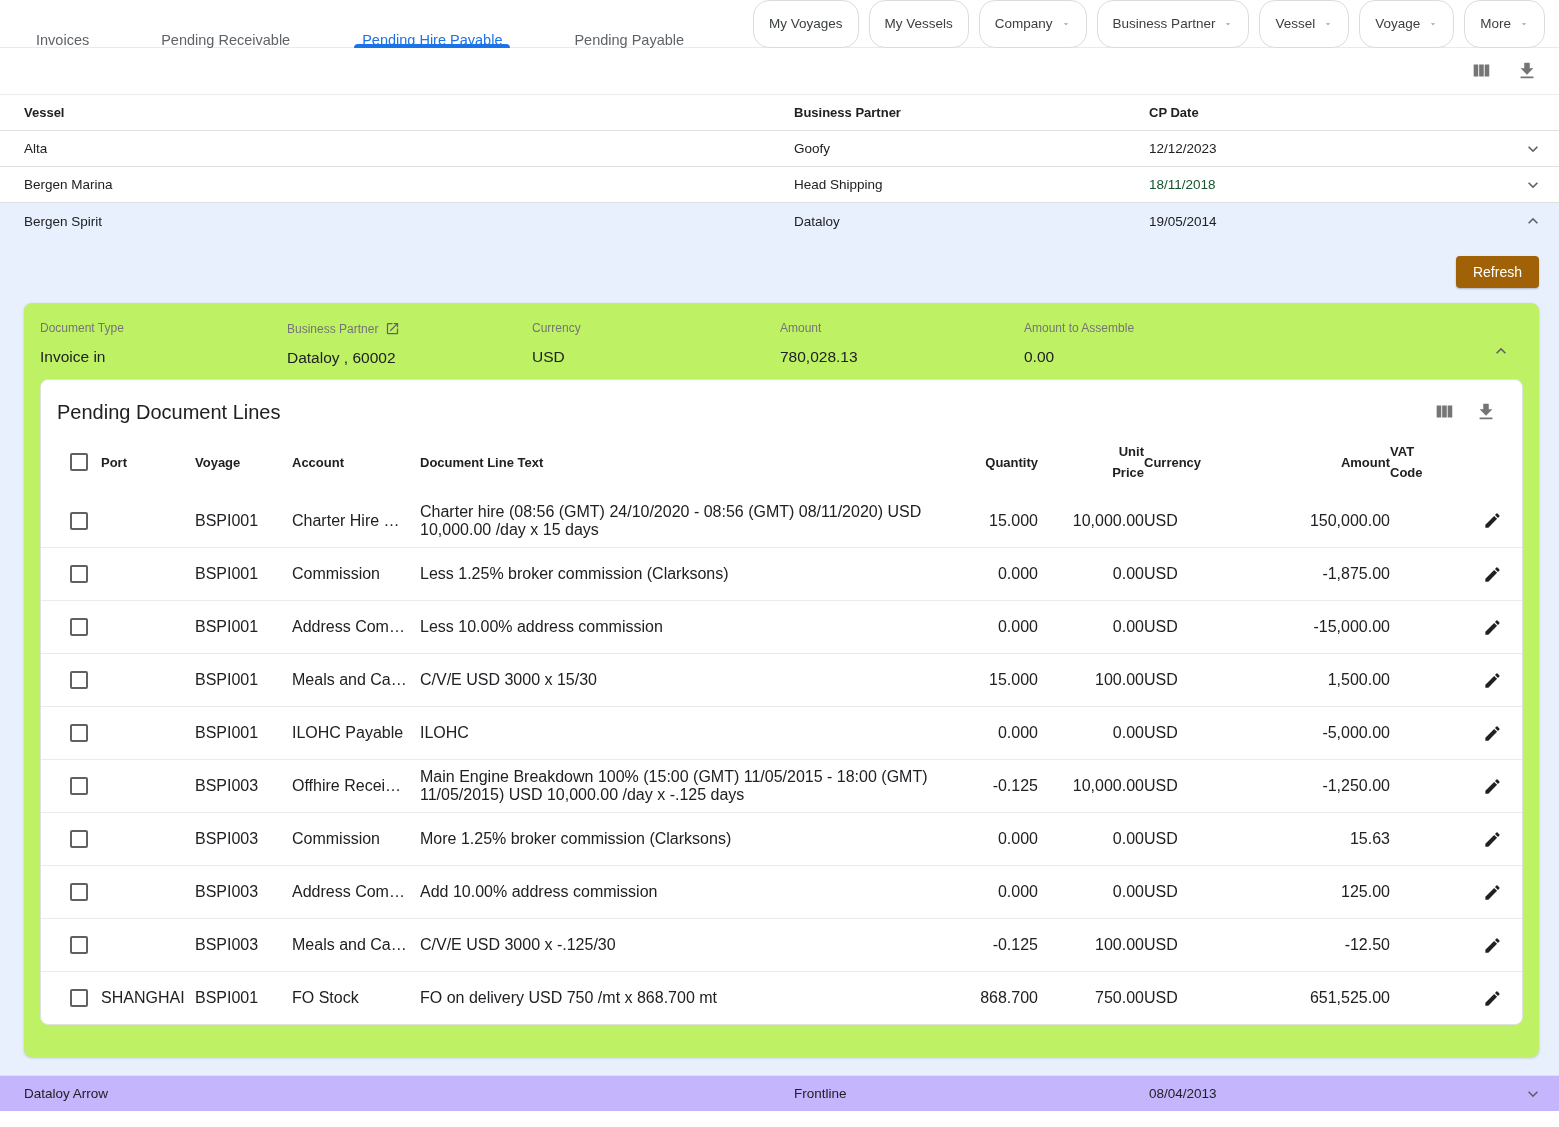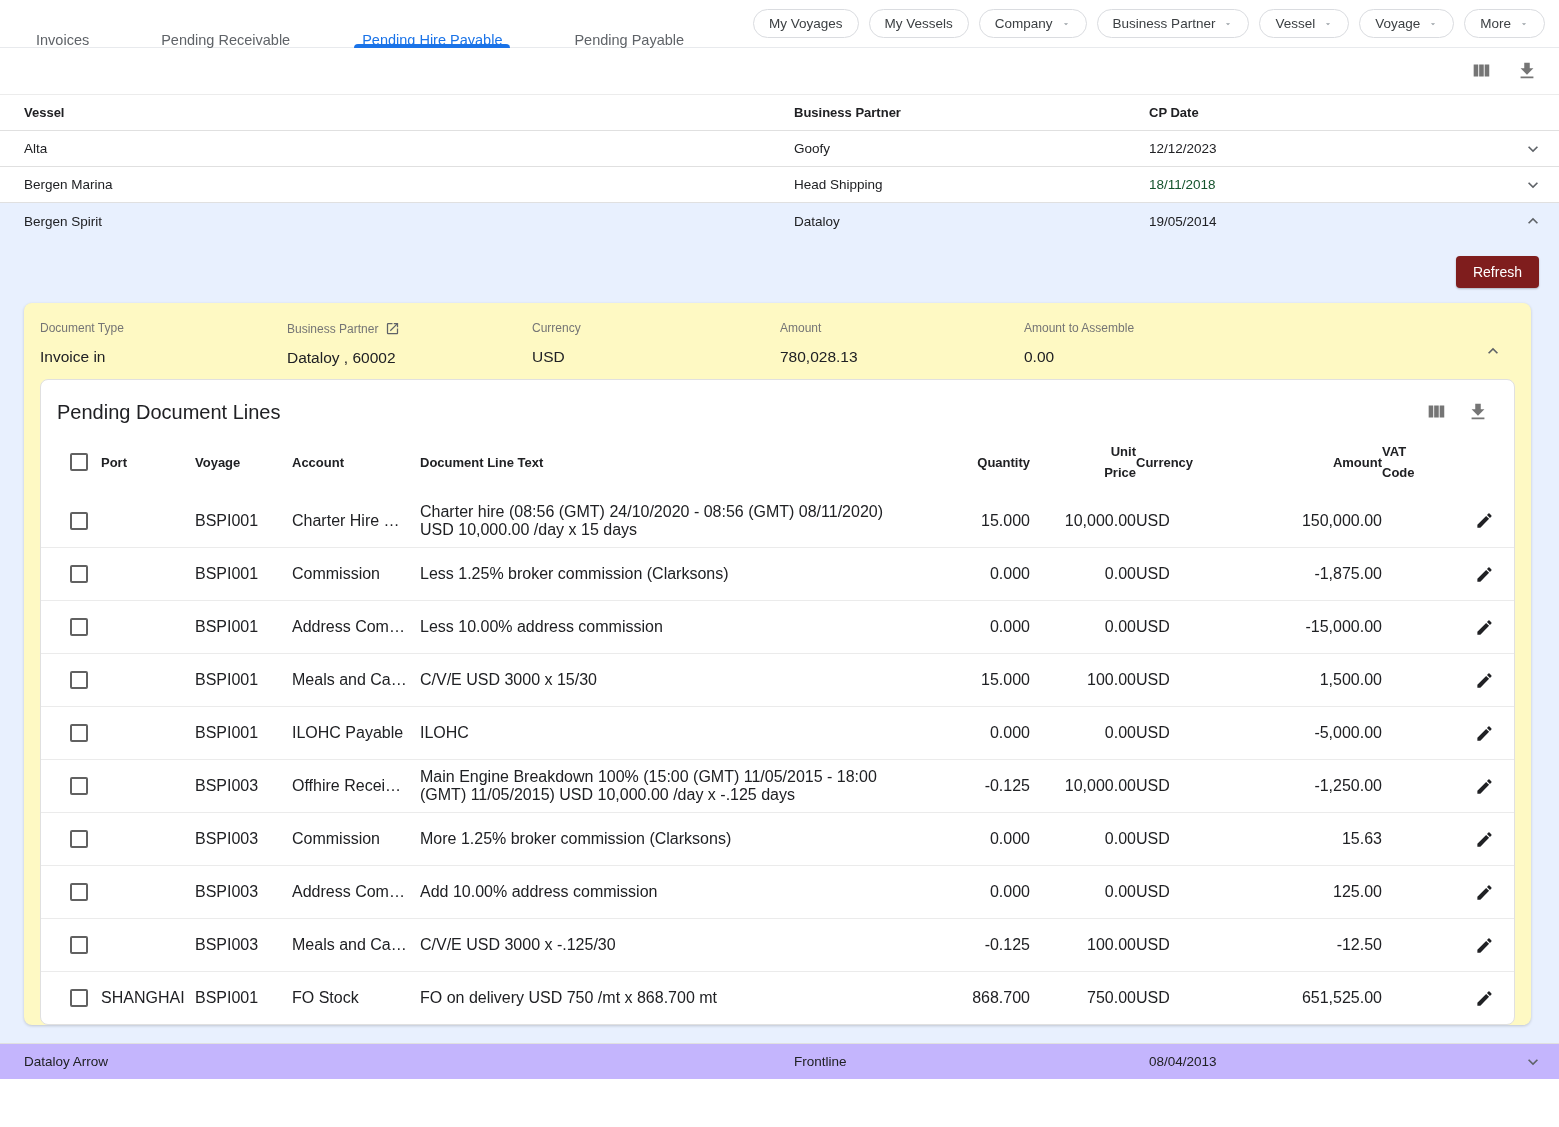--- a/index.html
+++ b/index.html
@@ -12,21 +12,21 @@
   
   .tabbar { display:flex; align-items:center; justify-content:space-between;
     height:48px; border-bottom:1px solid #e8eaed; padding-right:14px; }
   .tabs { display:flex; height:48px; }
   .tab { position:relative; padding:16px 36px; line-height:48px; font-size:14.5px;
     color:#5f6368; cursor:pointer; white-space:nowrap; }
   .tab.active { color:#1a73e8; font-weight:500; }
   .tab.active::after { content:""; position:absolute; left:28px; right:28px; bottom:0;
     height:4px; background:#1a73e8; border-radius:4px 4px 0 0; }
   .chips { display:flex; gap:10px; align-items:center; }
-  .chip { display:inline-flex; align-items:center; gap:8px; height:29px;
+  .chip { display:inline-flex; align-items:center; gap:8px; height:48px;
     border:1px solid #dadce0; border-radius:16px; padding:0 15px;
     font-size:13.5px; color:#3c4043; background:#fff; cursor:pointer; white-space:nowrap; }
   .chip svg { flex:none; }
   
   .toolbar { height:46px; display:flex; align-items:center; justify-content:flex-end;
     gap:22px; padding-right:20px; }
   .icon-btn { width:24px; height:24px; display:inline-flex; align-items:center;
     justify-content:center; cursor:pointer; color:#757575; }
   
   .vrow { display:grid; grid-template-columns:1fr 355px 358px 52px; align-items:center;
@@ -34,25 +34,25 @@
   .vhead { font-weight:700; font-size:13px; border-top:1px solid #ececec;
     border-bottom:1px solid #e0e0e0; height:37px; }
   .vdata { border-bottom:1px solid #e0e0e0; cursor:pointer; }
   .vdata:last-of-type { border-bottom:none; }
   .vrow .chev { justify-self:center; color:#5f6368; display:flex; }
   .date-warning { color:#14532d; }
   .row-selected { background:#e8f0fe; border-bottom:none; }
   
   .expanded { background:#e8f0fe; padding-bottom:18px; }
   .refresh-row { display:flex; justify-content:flex-end; padding:17px 20px 15px 0; }
-  .btn-refresh { background:#7f1d1d; color:#fff; border:none; border-radius:4px;
+  .btn-refresh { background:#a16207; color:#fff; border:none; border-radius:4px;
     height:32px; padding:0 17px; font-size:14px; font-family:inherit; cursor:pointer;
     box-shadow:0 1px 2px rgba(0,0,0,.25); }
-  .doc-card { margin:0 28px 0 24px; background:#fef9c3; border-radius:8px;
-    box-shadow:0 1px 3px rgba(0,0,0,.18); padding-bottom:0; }
+  .doc-card { margin:0 20px 0 24px; background:#bef264; border-radius:8px;
+    box-shadow:0 1px 3px rgba(0,0,0,.18); padding-bottom:32px; }
   .summary { display:grid; grid-template-columns:247px 245px 248px 244px 250px 1fr;
     padding:18px 16px 12px 16px; align-items:start; }
   .fld-label { font-size:12px; color:#757575; display:flex; align-items:center; gap:7px; }
   .fld-value { font-size:15.5px; color:#202124; margin-top:13px; }
   .summary .chev { justify-self:end; align-self:center; margin-top:14px;
     margin-right:12px; color:#5f6368; display:flex; cursor:pointer; }
   
   .lines-card { margin:0 16px; border:1px solid #e0e0e0; border-radius:8px; background:#fff; }
   .lines-head { display:flex; align-items:center; justify-content:space-between;
     padding:20px 24px 6px 16px; }

